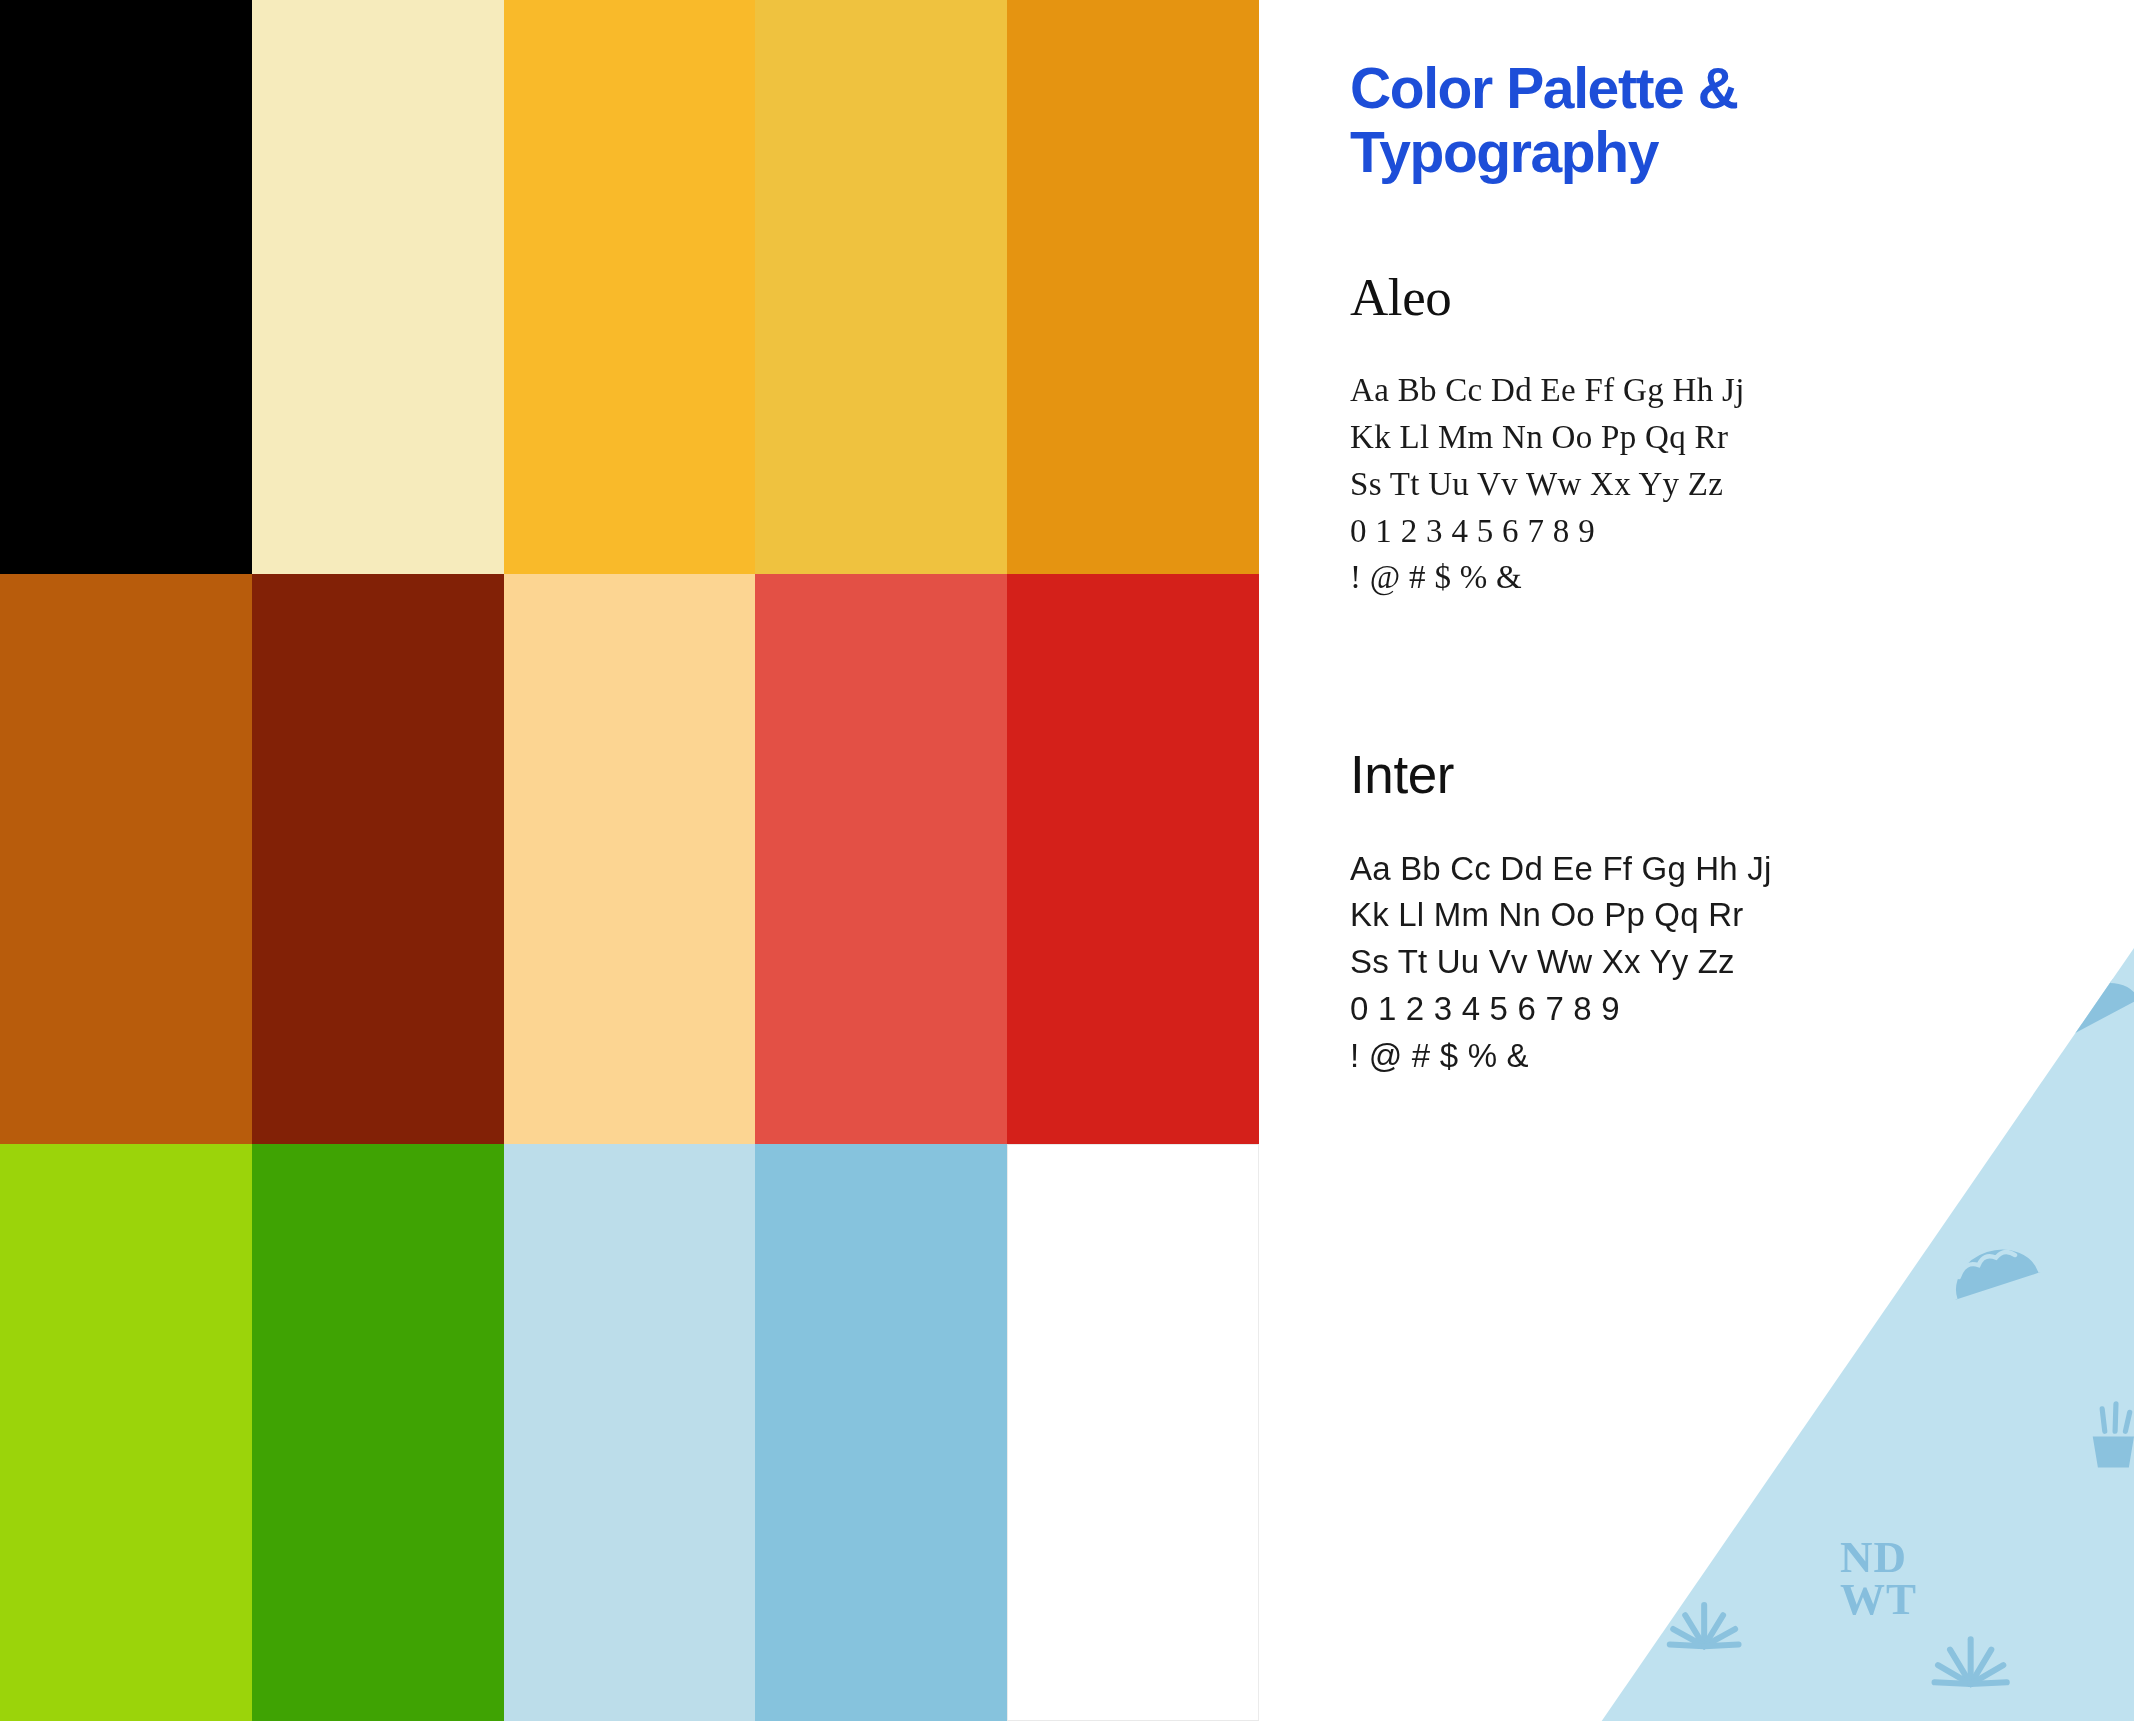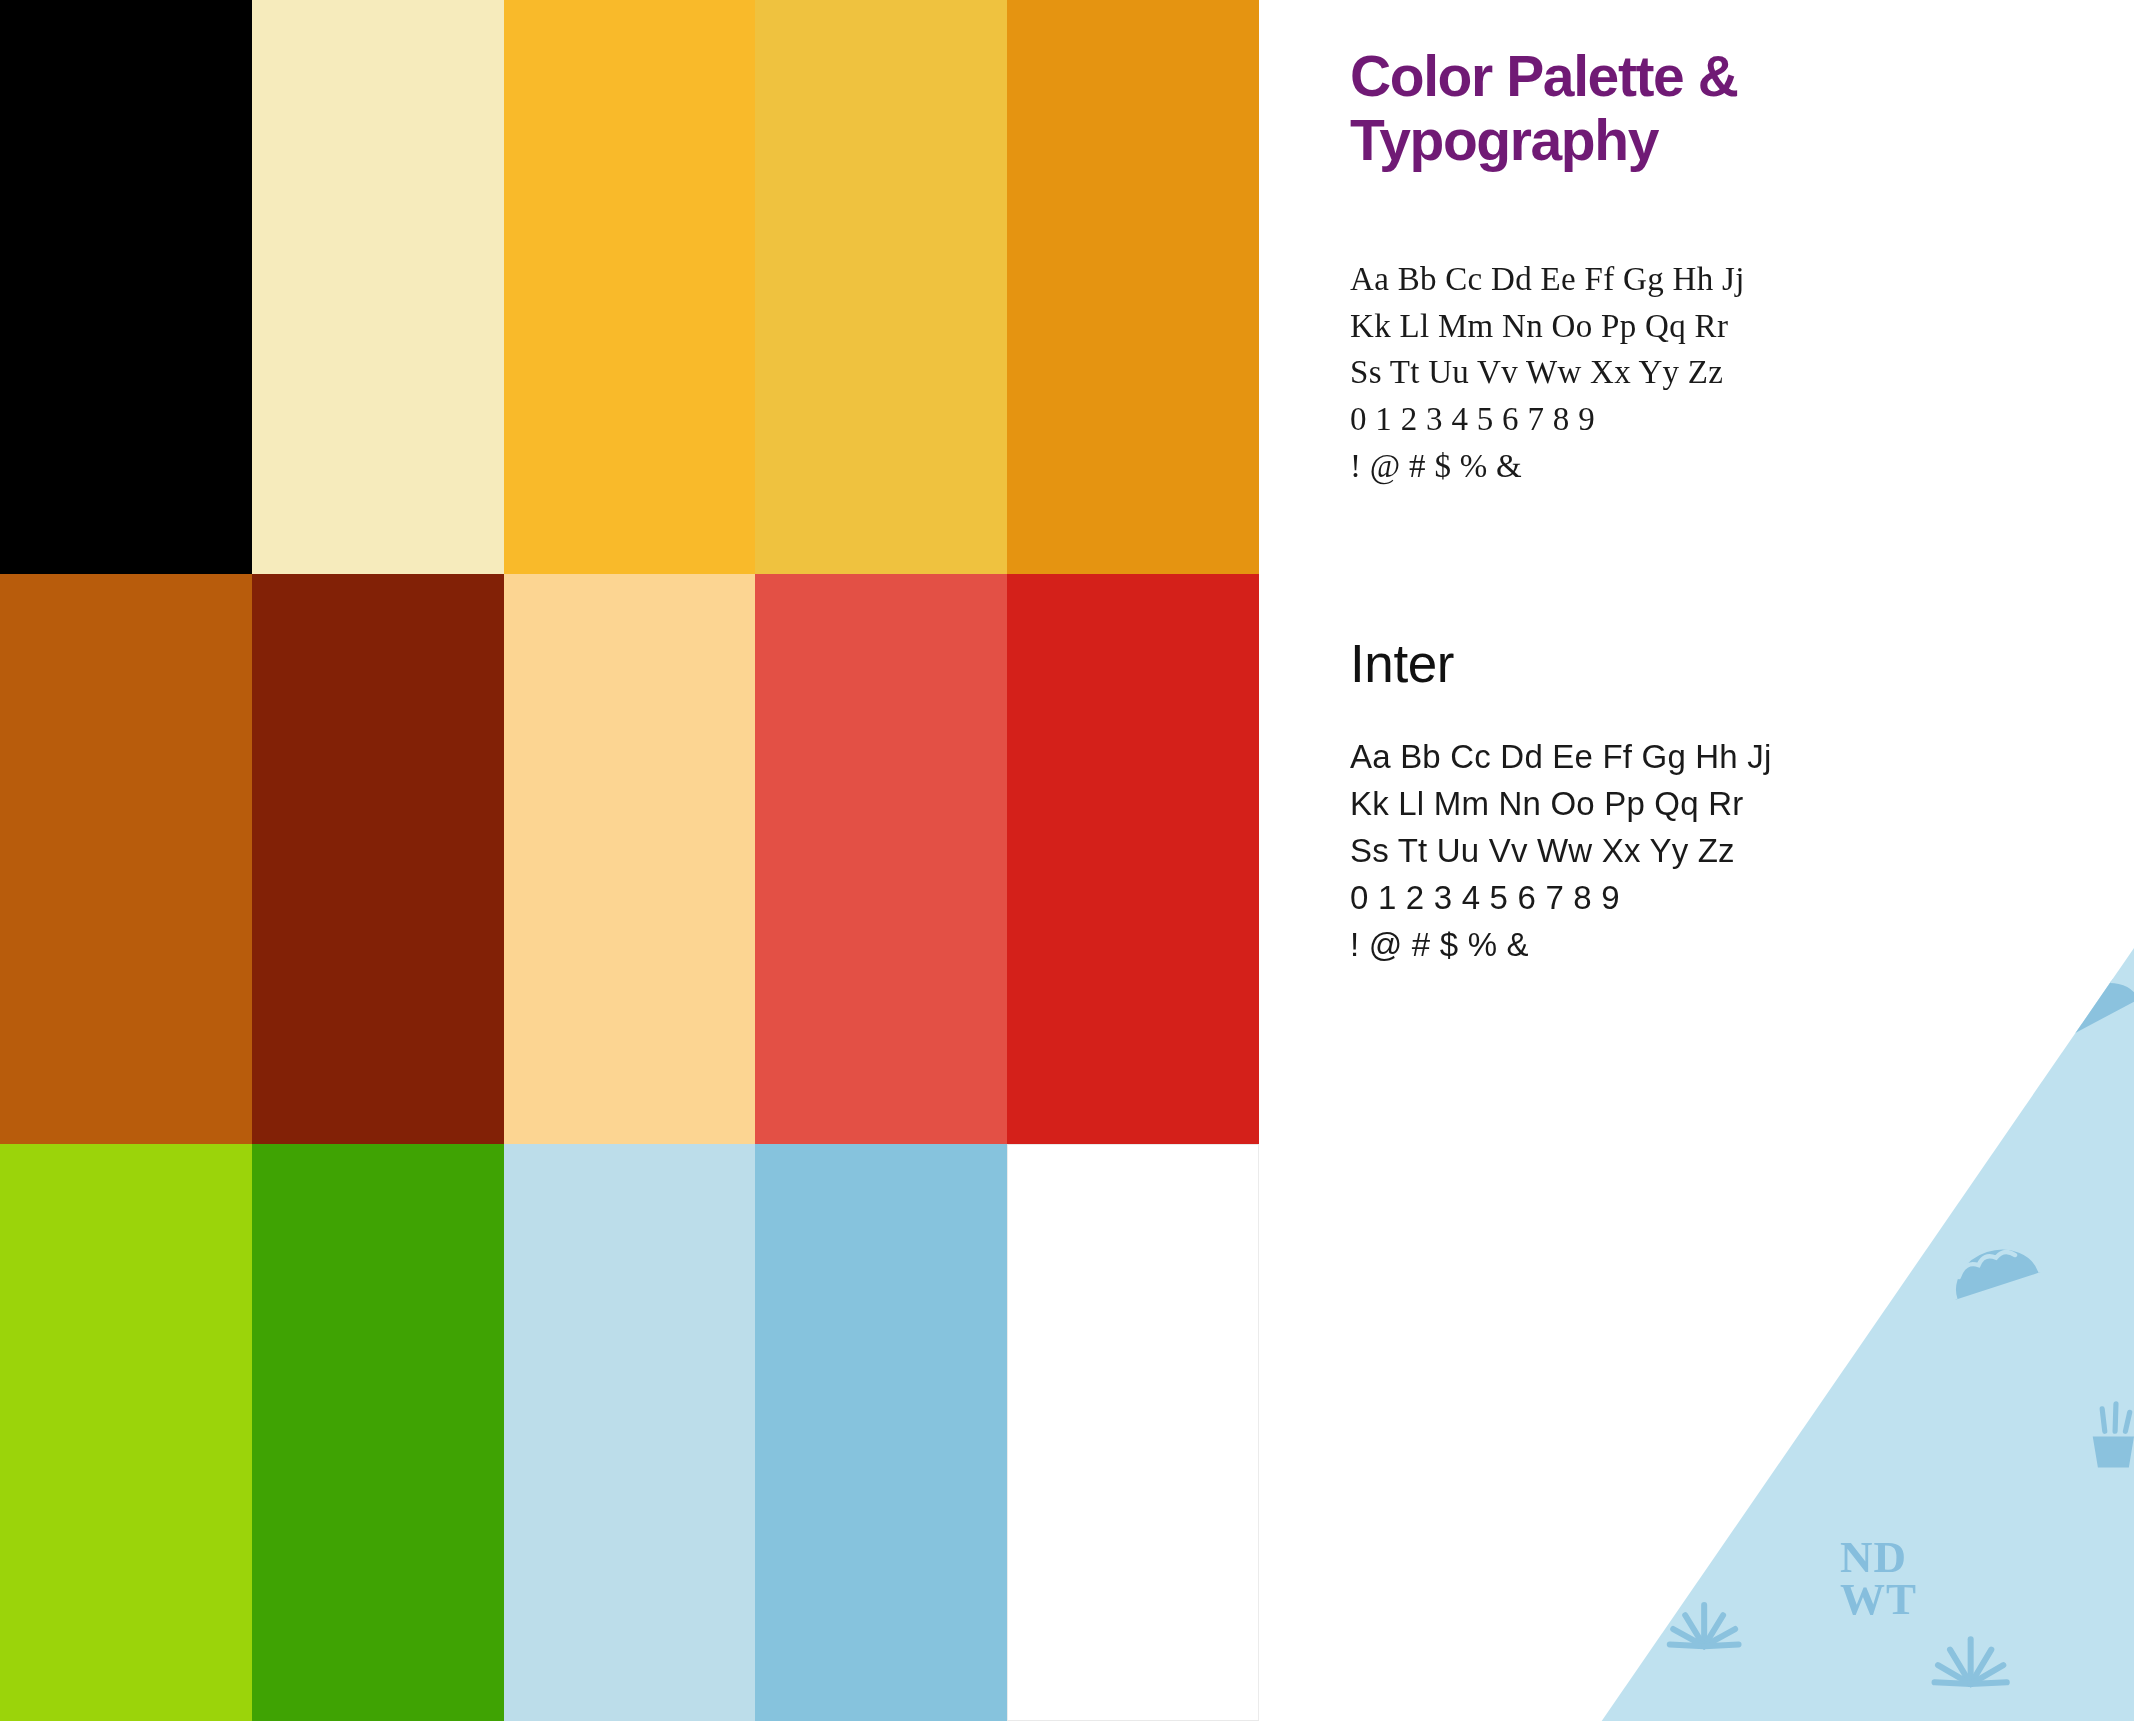--- a/index.html
+++ b/index.html
@@ -57,22 +57,23 @@
     z-index: 3;
     padding: 45px 34px 0 91px;
   }
 
   .page-title {
     font-family: "Liberation Sans", sans-serif;
     font-weight: 700;
     font-size: 57px;
     line-height: 1.12;
     letter-spacing: -1.4px;
-    color: #701a75;
+    color: #1d4ed8;
     max-width: 551px;
+    margin-top: 12px;
   }
 
   .font-block {
     margin-top: 83px;
   }
 
   .font-block.second {
     margin-top: 145px;
   }
 
@@ -285,20 +286,21 @@
       <div class="wm-text">
         <div>ND</div>
         <div>WT</div>
       </div>
     </div>
 
     <div class="spec-inner">
       <h1 class="page-title">Color Palette &amp; Typography</h1>
 
       <section class="font-block">
+        <div class="font-name serif-face">Aleo</div>
         <div class="specimen serif-face">
           <div class="specimen-line">Aa Bb Cc Dd Ee Ff Gg Hh Jj</div>
           <div class="specimen-line">Kk Ll Mm Nn Oo Pp Qq Rr</div>
           <div class="specimen-line">Ss Tt Uu Vv Ww Xx Yy Zz</div>
           <div class="specimen-line">0 1 2 3 4 5 6 7 8 9</div>
           <div class="specimen-line">! @ # $ % &amp;</div>
         </div>
       </section>
 
       <section class="font-block second">

